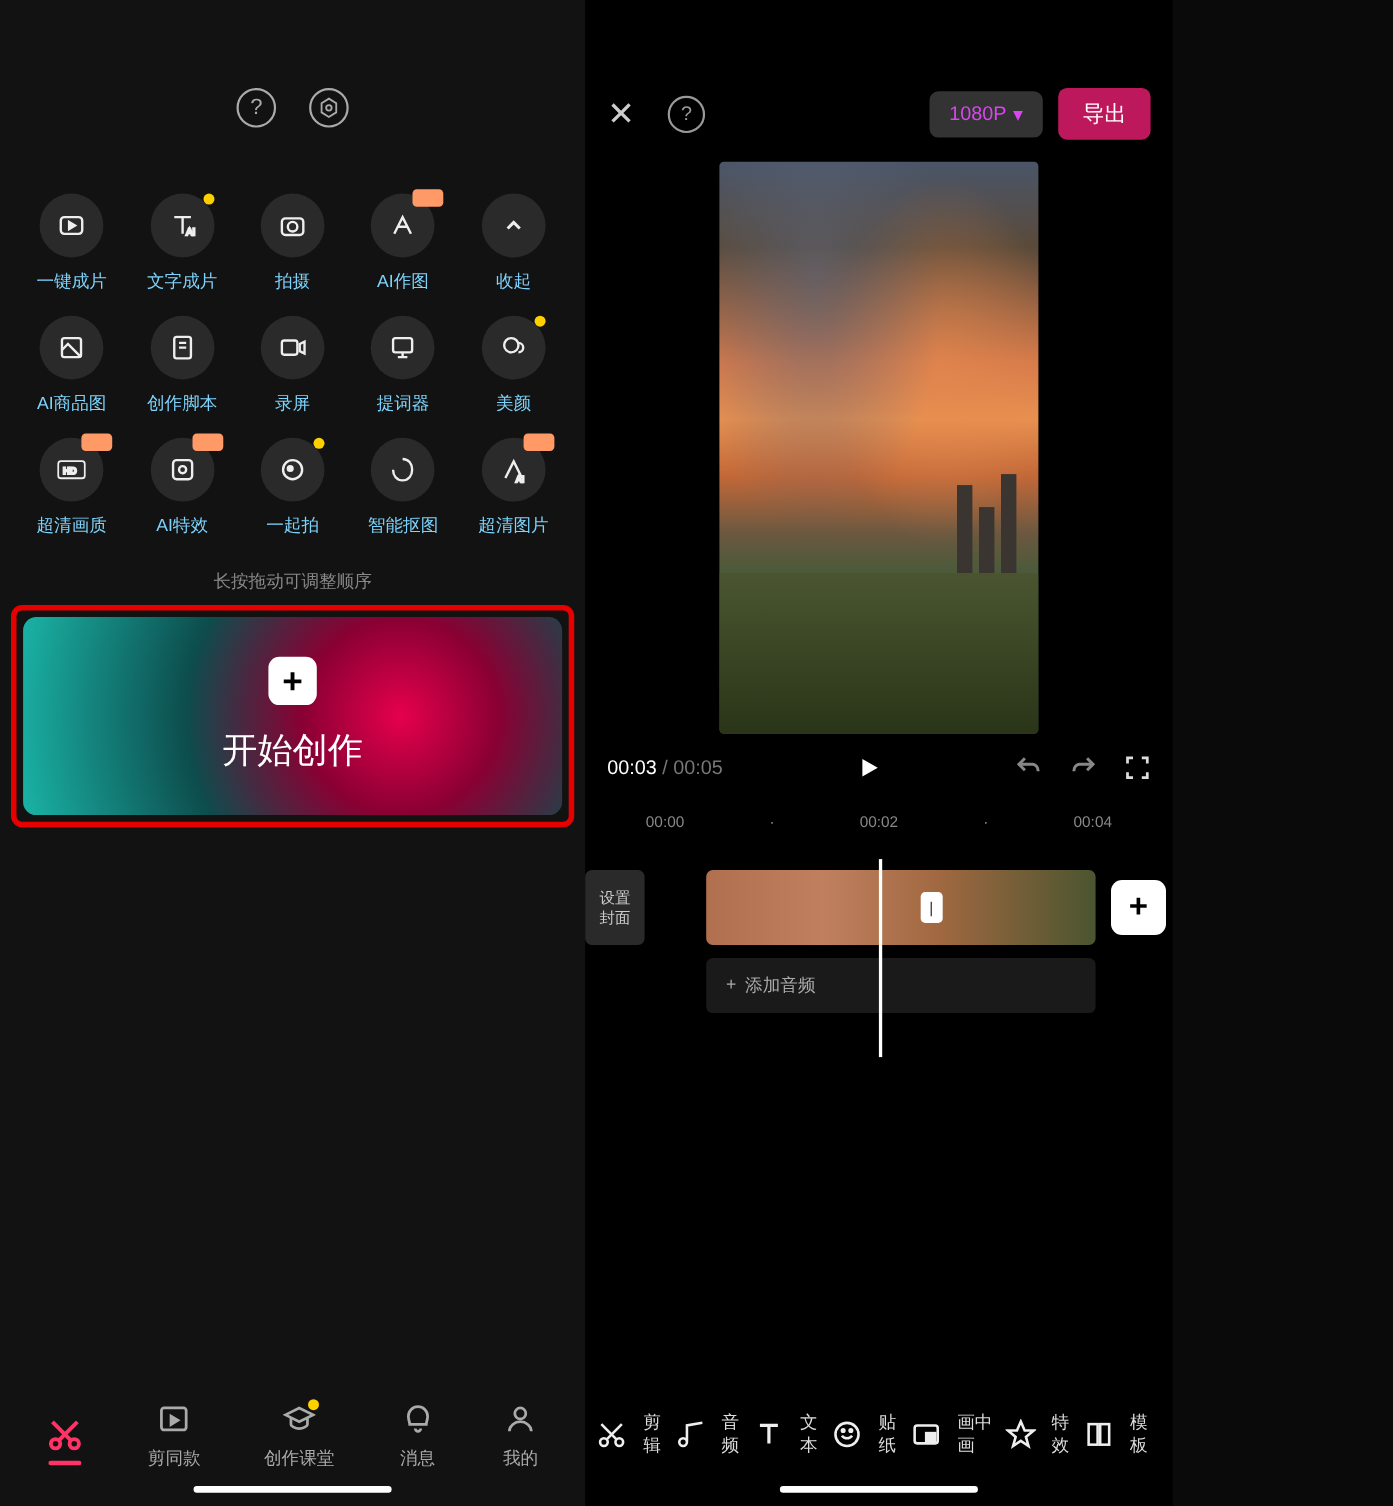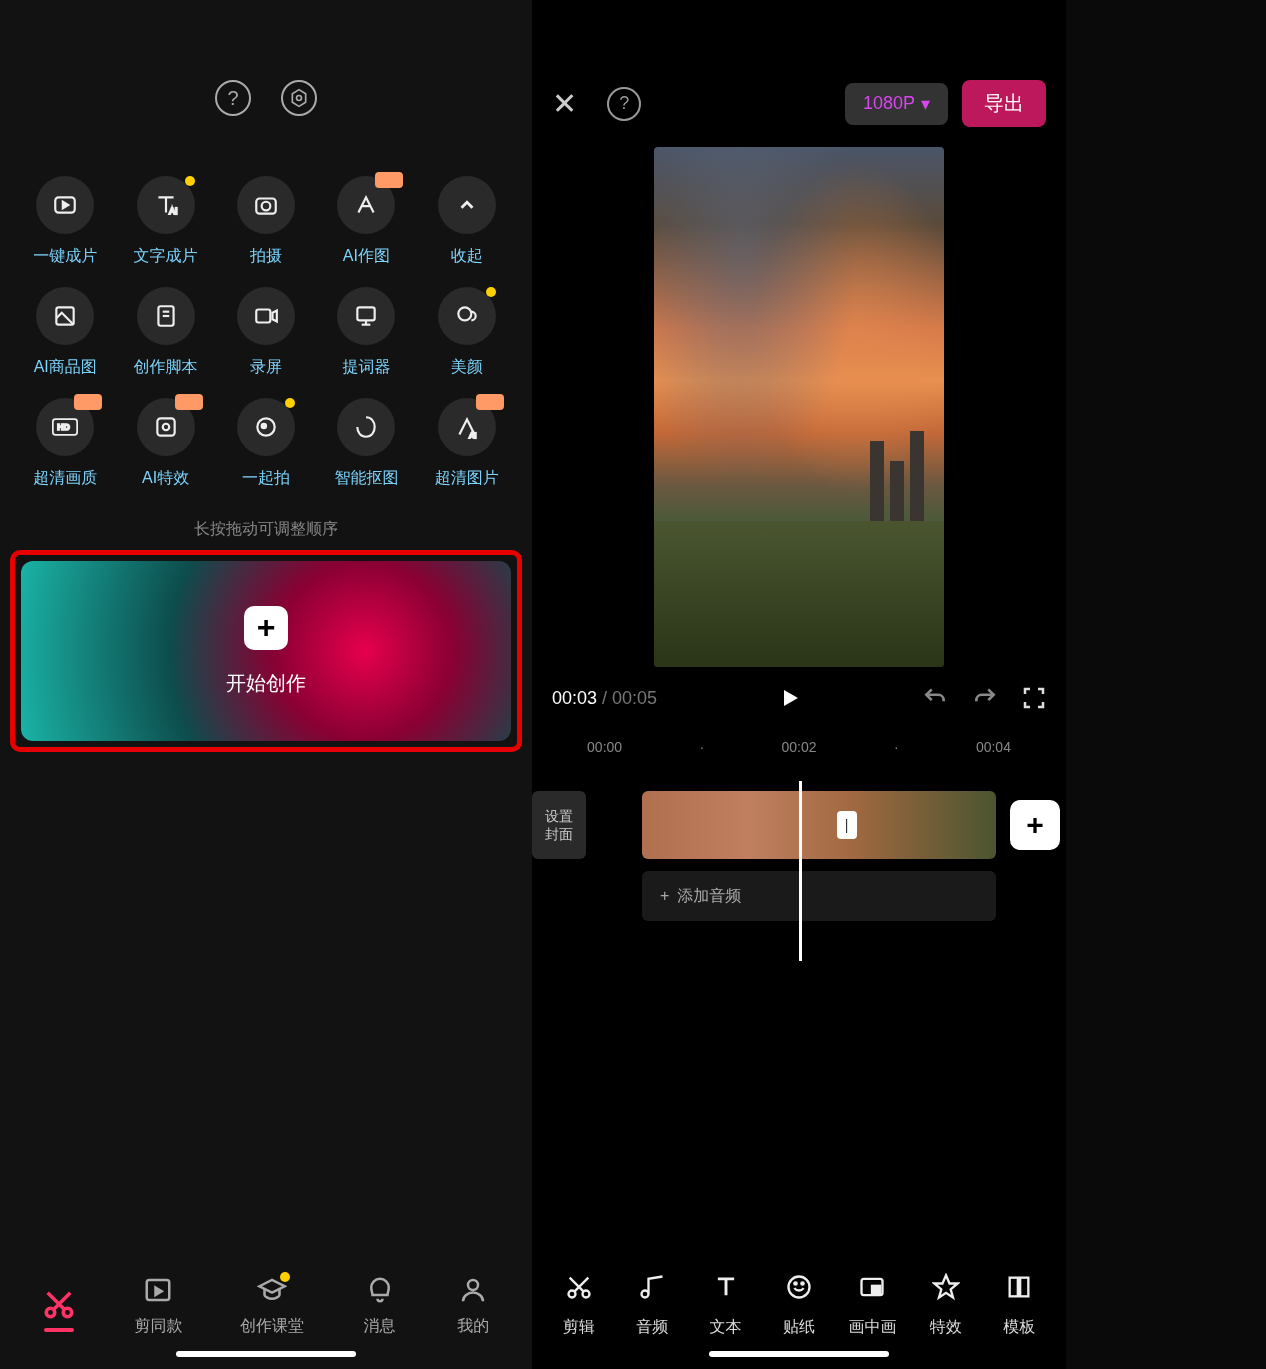--- a/index.html
+++ b/index.html
@@ -18,21 +18,21 @@
   .tool-label { font-size: 16px; color: #7dd3fc; }
   .dot-yellow { position: absolute; top: 0; right: 0; width: 10px; height: 10px; background: #ffd000; border-radius: 50%; }
   .tag-orange { position: absolute; top: -4px; right: -8px; width: 28px; height: 16px; background: #ff9966; border-radius: 4px; }
   
   .hint-text { text-align: center; color: #888; font-size: 16px; padding: 20px 0 10px; }
   
   
   .create-wrap { margin: 0 10px; border: 5px solid #e60000; border-radius: 10px; padding: 6px; }
   .create-card { height: 180px; border-radius: 12px; background: radial-gradient(circle at 70% 50%, #e6004d 0%, #8a0033 25%, #0d4d4d 55%, #1ab3a6 100%); display: flex; flex-direction: column; align-items: center; justify-content: center; gap: 20px; }
   .create-plus { width: 44px; height: 44px; background: #fff; border-radius: 10px; display: flex; align-items: center; justify-content: center; color: #000; font-size: 32px; font-weight: bold; }
-  .create-label { font-size: 20px; color: #fff; font-weight: 500; }
+  .create-label { font-size: 32px; color: #fff; font-weight: 500; }
   
   
   .left-nav { position: absolute; bottom: 0; left: 0; right: 0; height: 130px; display: flex; justify-content: space-around; align-items: center; padding: 0 12px; }
   .nav-item { display: flex; flex-direction: column; align-items: center; gap: 8px; color: #aaa; position: relative; }
   .nav-item.active { color: #ff3366; }
   .nav-item.active::after { content:''; position:absolute; bottom:-10px; width:30px; height:4px; background:#ff3366; border-radius:2px; }
   .nav-icon { width: 36px; height: 36px; display: flex; align-items: center; justify-content: center; }
   .nav-label { font-size: 16px; }
   .home-indicator-l { position: absolute; bottom: 12px; left: 50%; transform: translateX(-50%); width: 180px; height: 6px; background: #fff; border-radius: 3px; }
   
@@ -66,21 +66,21 @@
   .tracks { position: relative; margin-top: 36px; height: 200px; }
   .cover-btn { position: absolute; left: 0; top: 0; width: 54px; height: 68px; background: #2a2a2a; border-radius: 6px; display:flex; align-items:center; justify-content:center; text-align:center; font-size:14px; color:#ccc; line-height:1.3; }
   .video-track { position: absolute; left: 110px; top: 0; right: 70px; height: 68px; background: linear-gradient(to right, #b07050 0%, #c08060 30%, #a06840 60%, #4a5530 100%); border-radius: 6px; display:flex; }
   .clip-white { position:absolute; left:55%; top:50%; transform:translateY(-50%); width:20px; height:28px; background:#fff; border-radius:4px; display:flex; align-items:center; justify-content:center; color:#333; font-size:14px; }
   .add-clip { position: absolute; right: 6px; top: 0; width: 50px; height: 50px; background: #fff; border-radius: 10px; display:flex; align-items:center; justify-content:center; color:#000; font-size:30px; font-weight:bold; margin-top:9px; }
   .audio-track { position: absolute; left: 110px; top: 80px; right: 70px; height: 50px; background: #1a1a1a; border-radius: 6px; display:flex; align-items:center; padding-left:18px; color:#aaa; font-size:16px; gap:8px; }
   .playhead { position: absolute; left: 50%; top: -10px; width: 3px; height: 180px; background: #fff; }
   
   
   .right-toolbar { position: absolute; bottom: 0; left: 0; right: 0; height: 130px; display: flex; justify-content: space-around; align-items: center; padding: 0 10px; overflow:hidden; }
-  .tb-item { display: flex; flex-direction: column; align-items: center; gap: 14px; color: #ddd; min-width:60px; }
+  .tb-item { display: flex; align-items: center; gap: 14px; color: #ddd; min-width:60px; }
   .tb-icon { width: 32px; height: 32px; display:flex; align-items:center; justify-content:center; }
   .tb-label { font-size: 16px; }
   .home-indicator-r { position: absolute; bottom: 12px; left: 50%; transform: translateX(-50%); width: 180px; height: 6px; background: #fff; border-radius: 3px; }
   svg { display:block; }
 </style>
 </head>
 <body>
 
 <div class="left-panel">
   <div class="left-top">

